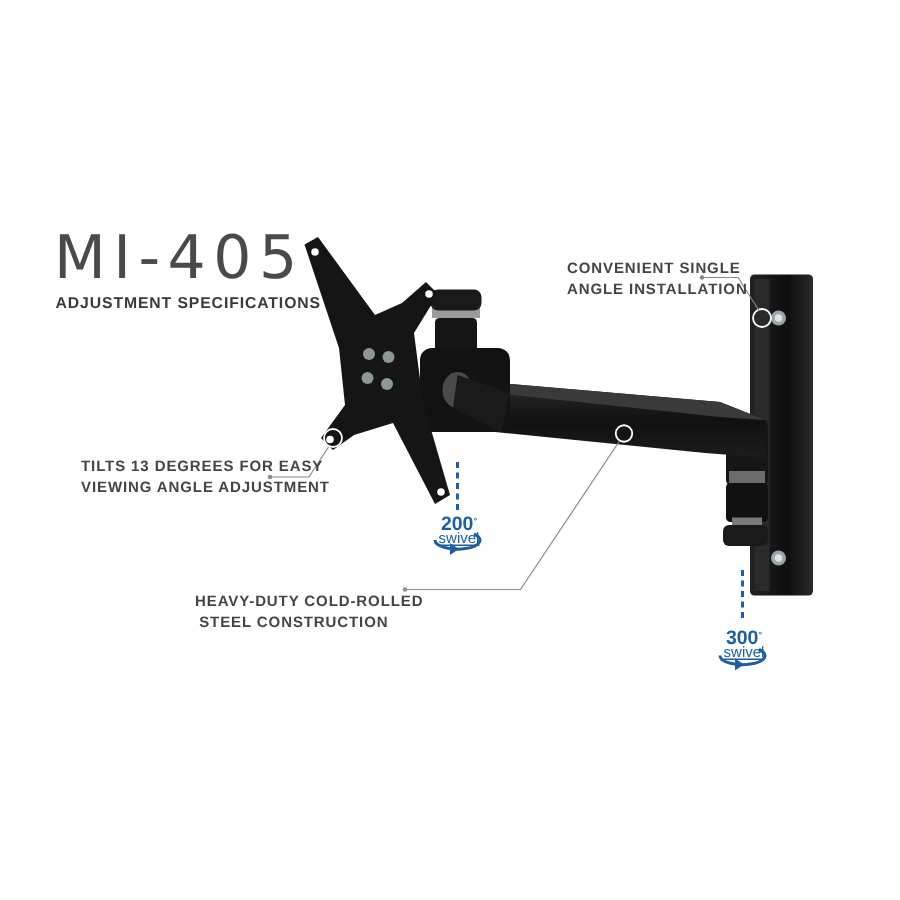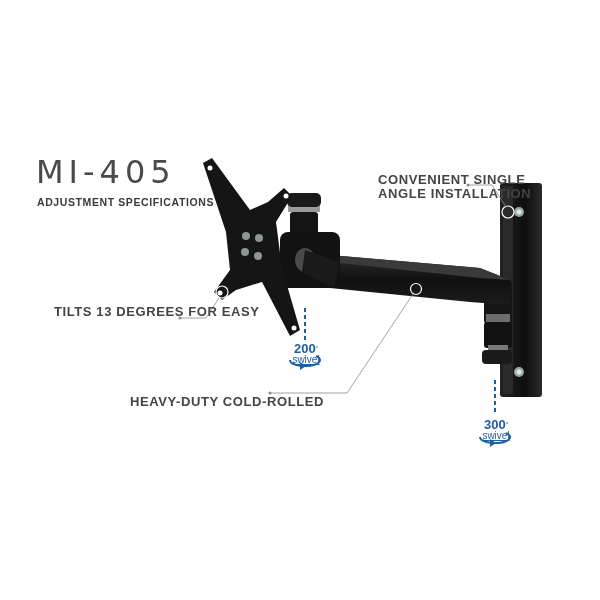--- a/index.html
+++ b/index.html
@@ -1,20 +1,20 @@
 <!DOCTYPE html>
 <html><head>
 <meta charset="utf-8">
 <style>
   html, body { margin: 0; padding: 0; }
   body { width: 600px; height: 600px; background: #ffffff; position: relative; overflow: hidden; font-family: "Liberation Sans", sans-serif; }
   .abs { position: absolute; }
-  .title { left: 36px; top: 150px; font-size: 32px; letter-spacing: 5px; color: #4a4a4a; font-family: "DejaVu Sans", sans-serif; font-weight: normal; line-height: 44px; }
+  .title { left: 36px; top: 150px; font-size: 40px; letter-spacing: 5px; color: #4a4a4a; font-family: "DejaVu Sans", sans-serif; font-weight: normal; line-height: 44px; }
   .subtitle { left: 37px; top: 196px; font-size: 10.5px; letter-spacing: 0.6px; color: #3a3a3a; font-weight: bold; }
-  .callout { font-size: 13px; letter-spacing: 0.6px; color: #444; font-weight: bold; line-height: 13.5px; white-space: nowrap; }
+  .callout { font-size: 10px; letter-spacing: 0.6px; color: #444; font-weight: bold; line-height: 13.5px; white-space: nowrap; }
   .callout-right { text-align: right; margin-top: 13px; }
   .swivel { text-align: center; color: #1d5fa0; }
   .swivel .deg { font-size: 13px; font-weight: bold; line-height: 13px; }
   .swivel .deg sup { font-size: 6px; vertical-align: top; }
   .swivel .word { font-size: 10px; line-height: 9px; text-decoration: underline; }
   svg { position: absolute; left: 0; top: 0; }
 </style>
 </head>
 <body>
 
@@ -105,24 +105,26 @@
 <div class="abs title">MI-405</div>
 <div class="abs subtitle">ADJUSTMENT SPECIFICATIONS</div>
 
 <div class="abs callout" style="left:378px; top:173px;">
   <div>CONVENIENT SINGLE</div>
   <div>ANGLE INSTALLATION</div>
 </div>
 
 <div class="abs callout" style="left:54px; top:305px;">
   <div>TILTS 13 DEGREES FOR EASY</div>
+  <div>VIEWING ANGLE ADJUSTMENT</div>
 </div>
 
 <div class="abs callout callout-right" style="left:130px; width:129px; top:382px;">
   <div>HEAVY-DUTY COLD-ROLLED</div>
+  <div>STEEL CONSTRUCTION</div>
 </div>
 
 <div class="abs swivel" style="left:286px; top:342px; width:40px;">
   <div class="deg"><span>200</span><sup>°</sup></div>
   <div class="word">swivel</div>
 </div>
 
 <div class="abs swivel" style="left:476px; top:418px; width:40px;">
   <div class="deg"><span>300</span><sup>°</sup></div>
   <div class="word">swivel</div>

